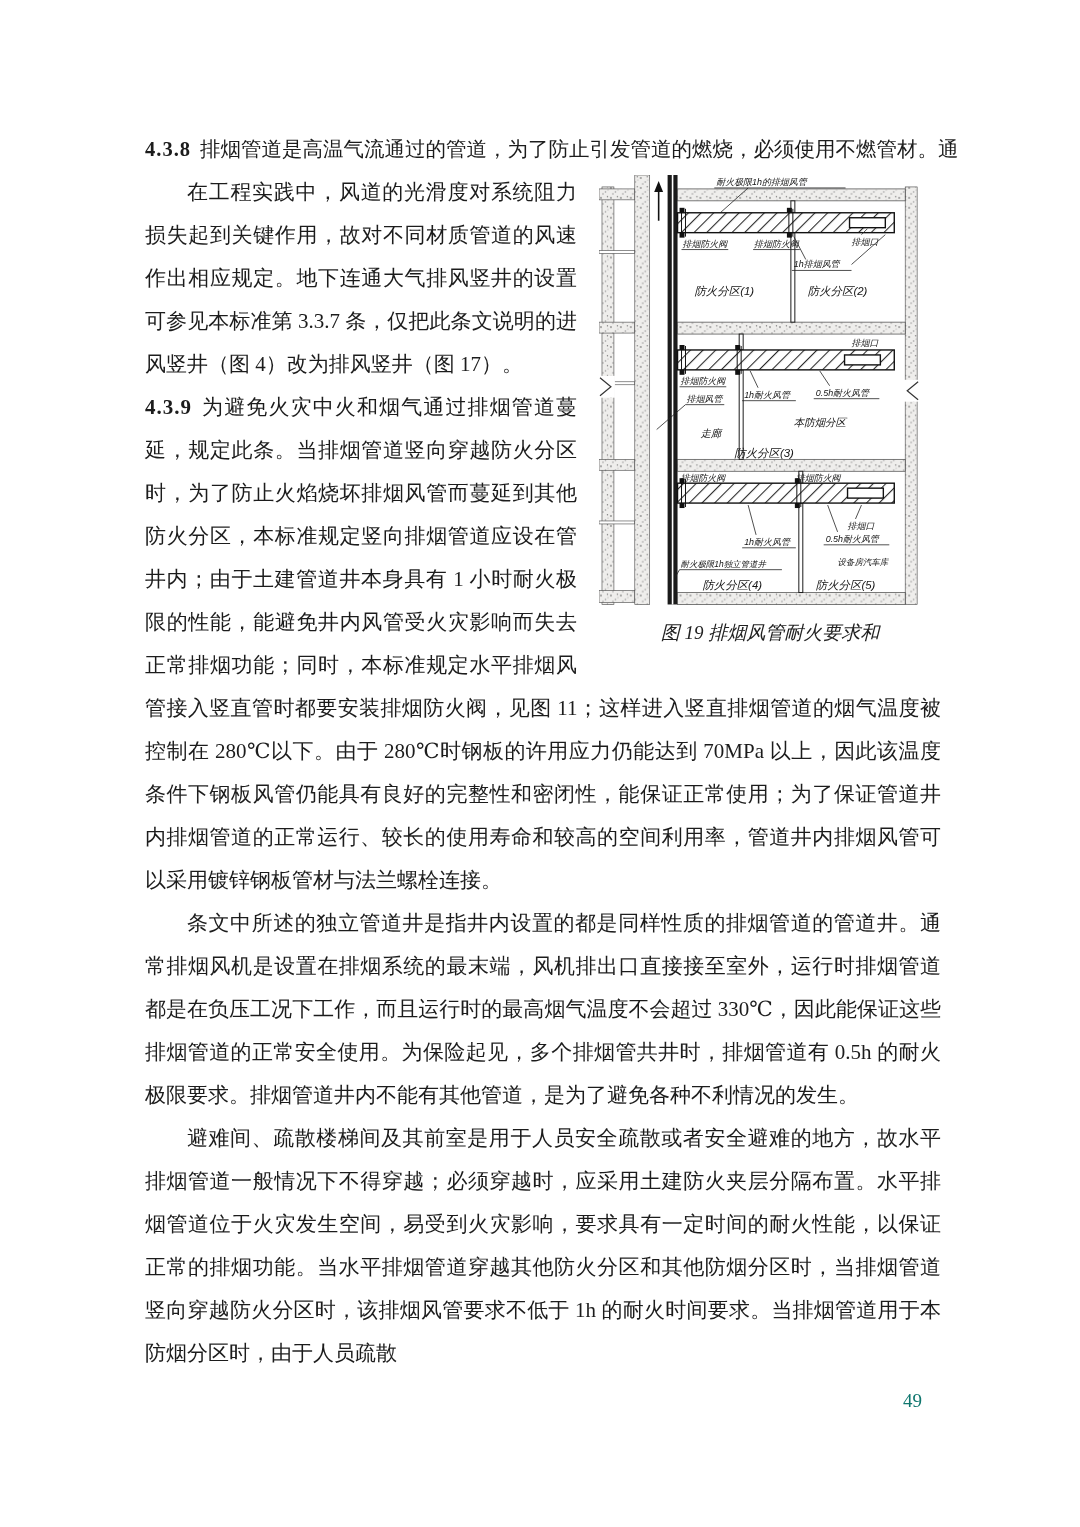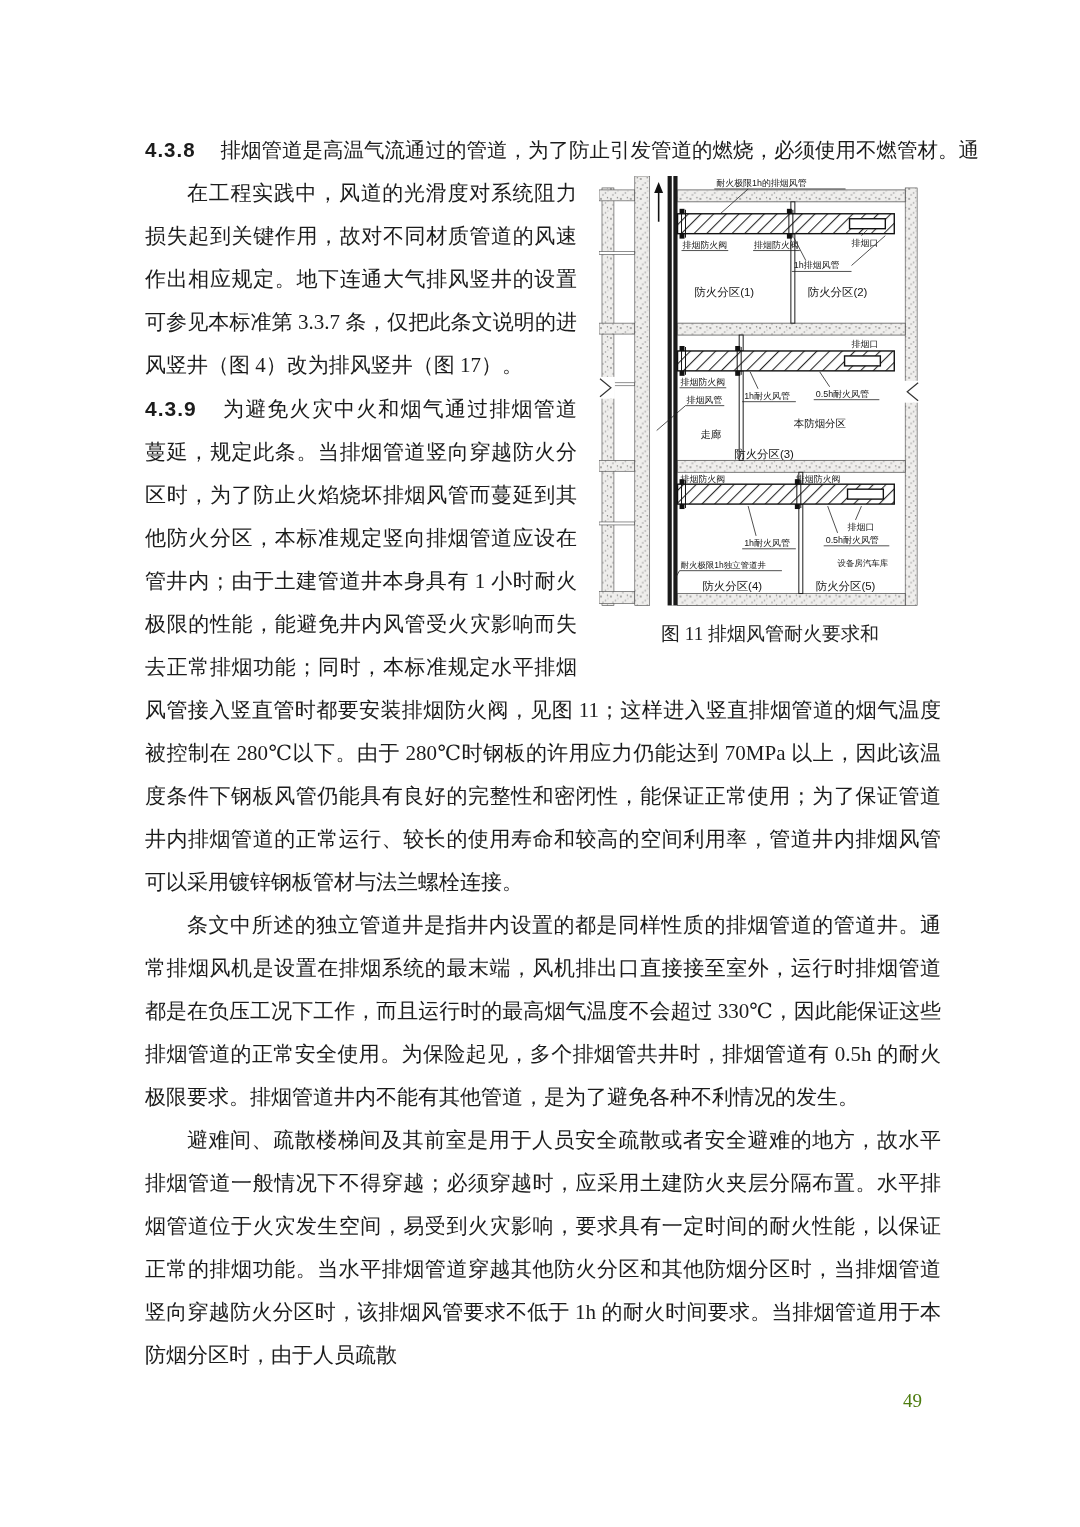--- a/index.html
+++ b/index.html
@@ -3,39 +3,39 @@
 <meta charset="utf-8">
 <style>
   html,body{margin:0;padding:0;background:#ffffff;}
   .page{position:relative;width:1080px;height:1527px;background:#ffffff;overflow:hidden;
         font-family:"Liberation Serif","DejaVu Serif",serif;color:#1c1c1c;}
   .content{position:absolute;left:145px;top:128px;width:796px;font-size:21px;line-height:43px;
            text-align:justify;}
   .para{margin:0;}
   .indent{text-indent:2em;}
   .line1{white-space:nowrap;font-size:20.5px;}
-  .sec-num{font-family:Liberation Sans, sans-serif;font-weight:bold;
-           margin-right:25px;letter-spacing:1px;}
+  .sec-num{font-family:Liberation Serif, serif;font-weight:bold;
+           margin-right:9px;letter-spacing:1px;}
   .fig{float:right;width:342px;margin:4px 0 6px 22px;}
   .fig svg{display:block;width:342px;height:auto;}
   .fig-cap{text-align:center;font-size:19px;line-height:29px;margin-top:2px;color:#222;}
-  .pagenum{position:absolute;right:158px;top:1390px;font-size:19px;color:#4d7c0f;}
+  .pagenum{position:absolute;right:158px;top:1390px;font-size:19px;color:#0f766e;}
   svg text{font-family:"Liberation Sans","DejaVu Sans",sans-serif;fill:#161616;}
 </style>
 </head>
 <body>
 
 <div class="page">
   <div class="content">
 
     <div class="para line1">
       <span class="sec-num">4.3.8</span><span>排烟管道是高温气流通过的管道，为了防止引发管道的燃烧，必须使用不燃管材。通</span>
     </div>
 
-    <figure class="fig" style="margin-top:4px;margin-bottom:6px;">
+    <figure class="fig" style="margin-top:4px;margin-bottom:6px;font-style:italic;">
       <svg viewBox="0 0 344 444" role="img">
         <defs>
           <pattern id="conc" width="10" height="10" patternUnits="userSpaceOnUse">
             <rect width="10" height="10" fill="#efeeec"></rect>
             <circle cx="2" cy="3" r="0.9" fill="#8a8a8a"></circle>
             <circle cx="6.5" cy="7" r="0.8" fill="#9a9a9a"></circle>
             <circle cx="8.5" cy="1.8" r="0.7" fill="#7a7a7a"></circle>
             <circle cx="4" cy="9" r="0.7" fill="#888888"></circle>
             <circle cx="9" cy="5" r="0.5" fill="#999999"></circle>
           </pattern>
@@ -208,21 +208,21 @@
             <text x="82" y="394" font-size="8.5">耐火极限1h独立管道井</text>
             <line x1="81" y1="397" x2="184" y2="397" stroke="#222" stroke-width="0.8"></line>
             <line x1="81" y1="397" x2="77" y2="404" stroke="#222" stroke-width="0.8"></line>
           </g>
           <text x="240" y="392" font-size="8.5">设备房汽车库</text>
           <text x="104" y="416" font-size="11.5">防火分区(4)</text>
           <text x="218" y="416" font-size="11.5">防火分区(5)</text>
         </g>
       </svg>
       <figcaption>
-        <div class="fig-cap">图 11 排烟风管耐火要求和</div>
+        <div class="fig-cap">图 19 排烟风管耐火要求和</div>
       </figcaption>
     </figure>
 
 
     <div class="para indent">在工程实践中，风道的光滑度对系统阻力损失起到关键作用，故对不同材质管道的风速作出相应规定。地下连通大气排风竖井的设置可参见本标准第 3.3.7 条，仅把此条文说明的进风竖井（图 4）改为排风竖井（图 17）。</div>
 
     <div class="para">
       <span class="sec-num">4.3.9</span><span>为避免火灾中火和烟气通过排烟管道蔓延，规定此条。当排烟管道竖向穿越防火分区时，为了防止火焰烧坏排烟风管而蔓延到其他防火分区，本标准规定竖向排烟管道应设在管井内；由于土建管道井本身具有 1 小时耐火极限的性能，能避免井内风管受火灾影响而失去正常排烟功能；同时，本标准规定水平排烟风管接入竖直管时都要安装排烟防火阀，见图 11；这样进入竖直排烟管道的烟气温度被控制在 280℃以下。由于 280℃时钢板的许用应力仍能达到 70MPa 以上，因此该温度条件下钢板风管仍能具有良好的完整性和密闭性，能保证正常使用；为了保证管道井内排烟管道的正常运行、较长的使用寿命和较高的空间利用率，管道井内排烟风管可以采用镀锌钢板管材与法兰螺栓连接。</span>
     </div>
 

